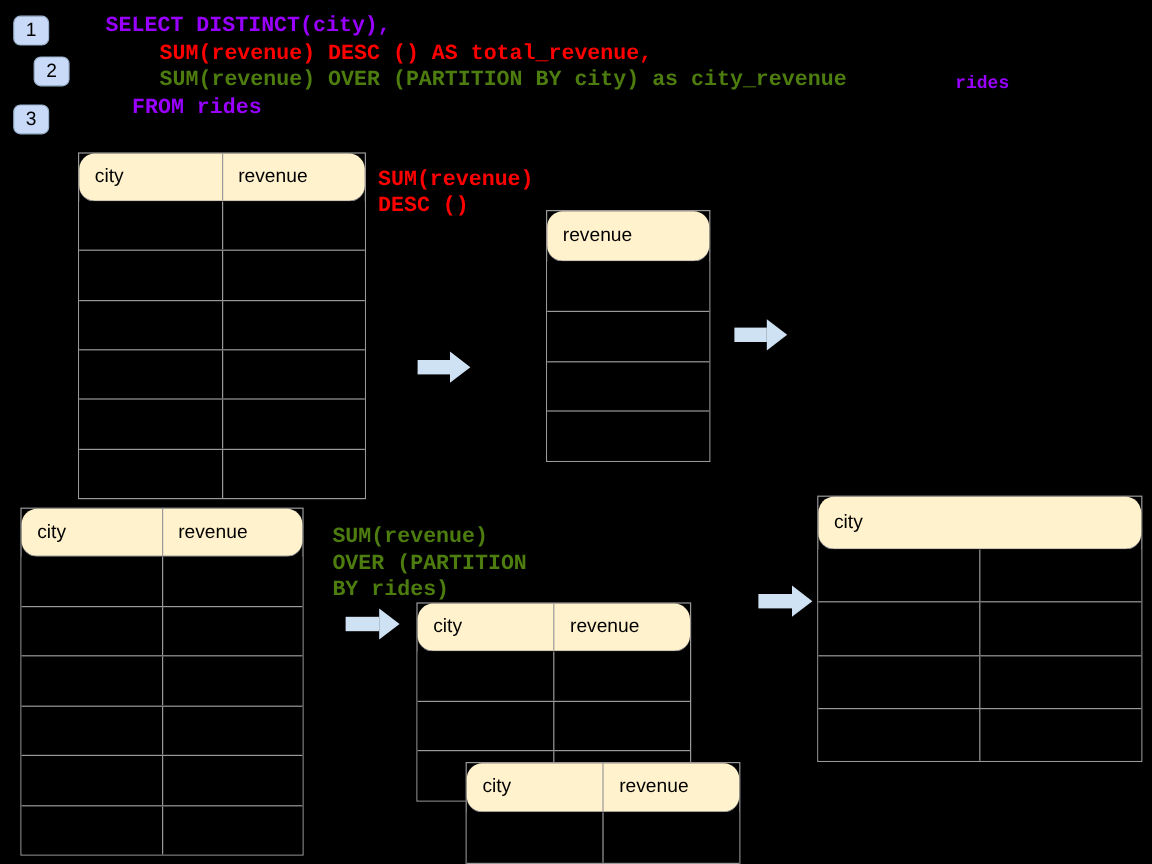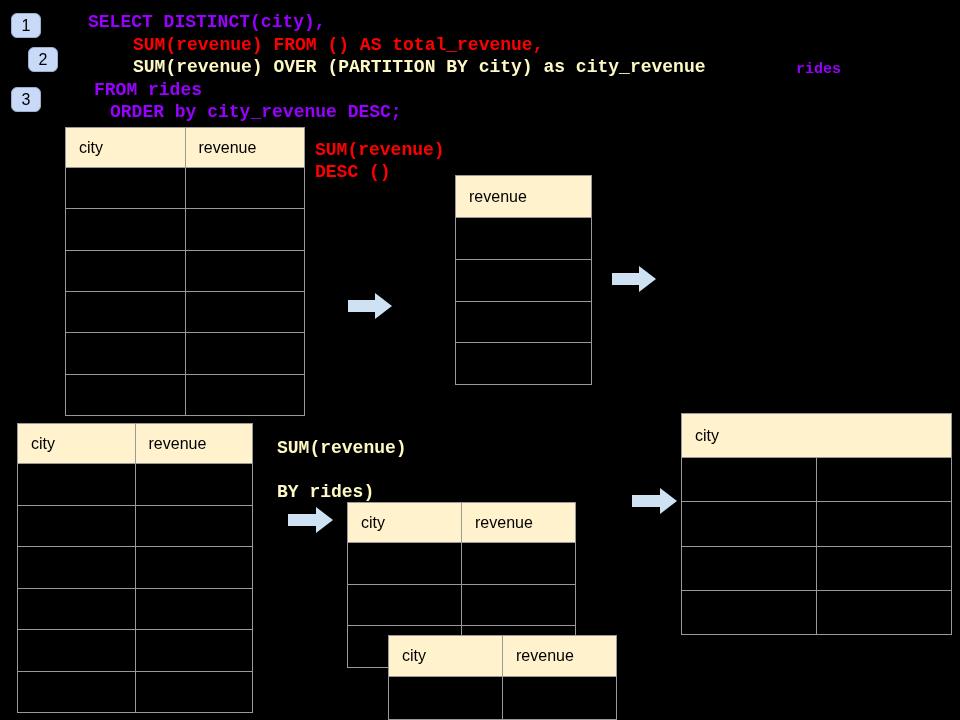--- a/index.html
+++ b/index.html
@@ -16,29 +16,29 @@
   }
   
   .code {
     position:absolute; white-space:pre;
     font-family:Liberation Mono, monospace; font-weight:bold;
     font-size:18px; line-height:22px;
   }
   .code.small { font-size:15px; line-height:21px; }
   .purple { color:#9900ff; }
   .red    { color:#ff0000; }
-  .green  { color:#fef9c3; }
+  .green  { color:#4d7c0f; }
   
   .tbl {
     position:absolute; box-sizing:border-box; border:1px solid #999;
     display:flex; flex-direction:column; background:#000;
   }
   .thead {
     flex:none; display:flex; background:#fff2cc;
-    border-bottom:1px solid #999; box-sizing:border-box;
+    border-bottom:1px solid #999; box-sizing:border-box;border-radius:13px;
   }
   .hcell {
     flex:1; display:flex; align-items:center; padding-left:13px;
     font-size:16px; color:#000; box-sizing:border-box; overflow:hidden;
   }
   .hcell + .hcell { border-left:1px solid #999; }
   .tbody { flex:1; display:flex; flex-direction:column; }
   .trow { flex:1; display:flex; background:#000; }
   .trow + .trow { border-top:1px solid #999; }
   .tcell { flex:1; box-sizing:border-box; }
@@ -56,31 +56,31 @@
 </head>
 <body>
 
 <div class="stage">
 
   <div class="badge" style="left:11px; top:13px;">1</div>
   <div class="badge" style="left:28px; top:47px;">2</div>
   <div class="badge" style="left:11px; top:87px;">3</div>
 
   <div class="code purple" style="left:88px;  top:11px;">SELECT DISTINCT(city),</div>
-  <div class="code red" style="left:133px; top:34px;">SUM(revenue) FROM () AS total_revenue,</div>
+  <div class="code red" style="left:133px; top:34px;">SUM(revenue) DESC () AS total_revenue,</div>
   <div class="code green" style="left:133px; top:56px;">SUM(revenue) OVER (PARTITION BY city) as city_revenue</div>
-  <div class="code purple" style="left:94px; top:79px;">FROM rides</div>
-  <div class="code purple" style="left:110px; top:101px;">ORDER by city_revenue DESC;</div>
+  <div class="code purple" style="left:110px; top:79px;">FROM rides</div>
 
   <div class="code small purple" style="left:796px; top:59px;">rides</div>
 
   <div class="code red" style="left:315px; top:139px;">SUM(revenue)</div>
   <div class="code red" style="left:315px; top:161px;">DESC ()</div>
 
   <div class="code green" style="left:277px; top:437px;">SUM(revenue)</div>
+  <div class="code green" style="left:277px; top:459px;">OVER (PARTITION</div>
   <div class="code green" style="left:277px; top:481px;">BY rides)</div>
 
   <div class="tbl" style="left:65px; top:127px; width:240px; height:289px;">
     <div class="thead" style="height:40px;">
       <div class="hcell">city</div>
       <div class="hcell">revenue</div>
     </div>
     <div class="tbody">
         <div class="trow">
           <div class="tcell"></div>

